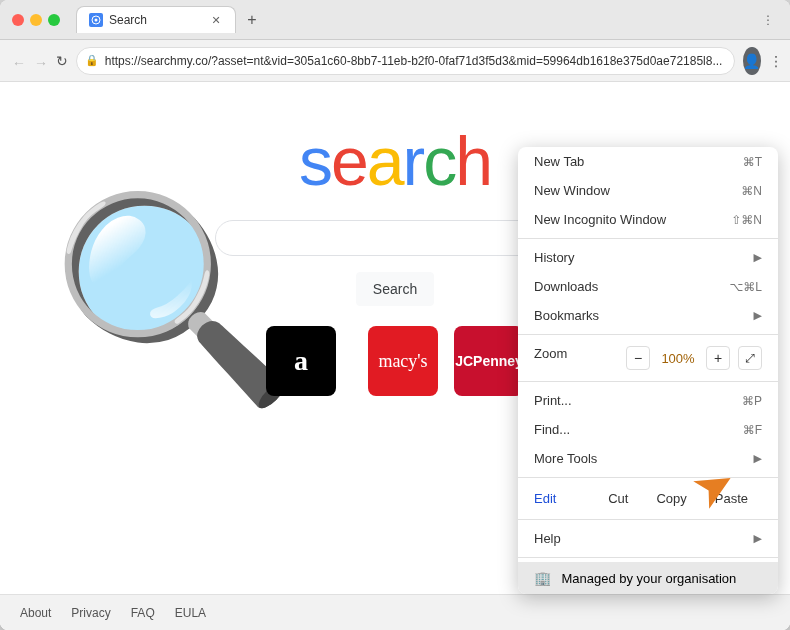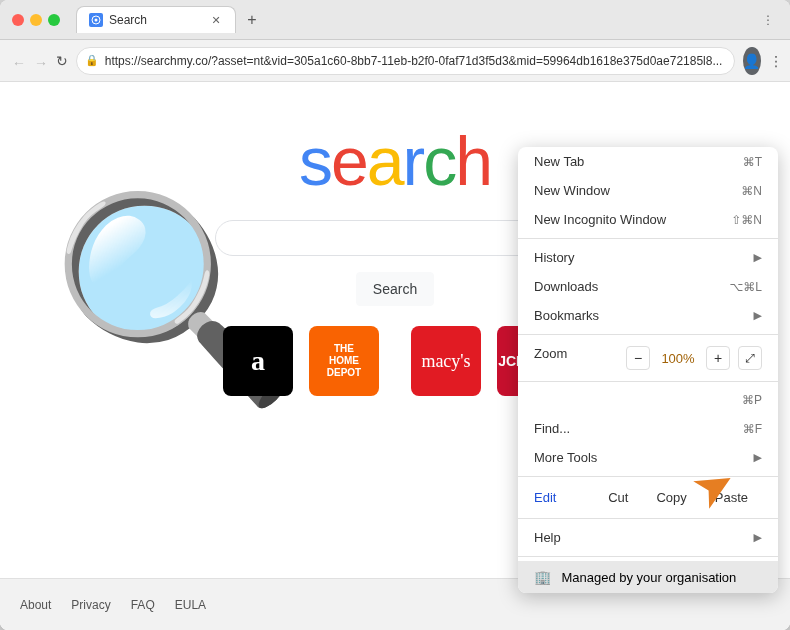--- a/index.html
+++ b/index.html
@@ -54,21 +54,21 @@
 
     
     .shortcuts { display: flex; gap: 16px; margin-top: 20px; }
     .shortcut { width: 70px; height: 70px; border-radius: 8px; overflow: hidden; display: flex; align-items: center; justify-content: center; cursor: pointer; }
     .amazon { background: black; }
     .homedepot { background: #f96302; }
     .macys { background: #e11b23; margin-left: 16px; }
     .jcpenney { background: #c8102e; }
 
     
-    .page-footer { position: absolute; bottom: 0; left: 0; right: 0; height: 52px; background: #f2f2f2; border-top: 1px solid #e0e0e0; display: flex; align-items: center; padding: 0 20px; gap: 20px; }
+    .page-footer { position: absolute; bottom: 0; left: 0; right: 0; height: 36px; background: #f2f2f2; border-top: 1px solid #e0e0e0; display: flex; align-items: center; padding: 0 20px; gap: 20px; }
     .footer-link { font-size: 12px; color: #555; text-decoration: none; cursor: pointer; }
 
     
     .context-menu { position: absolute; top: 65px; right: 12px; width: 260px; background: white; border-radius: 8px; box-shadow: 0 4px 20px rgba(0,0,0,0.25); z-index: 100; overflow: hidden; font-size: 13px; }
     .menu-item { display: flex; align-items: center; padding: 7px 16px; cursor: pointer; color: #333; position: relative; gap: 16px; }
     .menu-item-label { flex: 1; }
     .menu-shortcut { color: #777; font-size: 12px; margin-left: auto; }
     .menu-arrow { color: #777; font-size: 11px; margin-left: 8px; }
     .menu-divider { height: 1px; background: #e0e0e0; margin: 4px 0; }
     .menu-section { display: flex; align-items: flex-start; padding: 7px 16px; }
@@ -161,23 +161,20 @@
       <div class="search-input-container">
         <input class="search-input-field" type="text" style="">
       </div>
 
       <button class="search-button">Search</button>
 
       <div class="shortcuts">
         <div class="shortcut amazon">
           <span class="amazon-logo">a</span>
         </div>
-        <div class="shortcut homedepot">
-          <div class="home-depot-logo">THE<br>HOME<br>DEPOT</div>
-        </div>
         <div class="shortcut macys">
           <span class="macys-logo">macy's</span>
         </div>
         <div class="shortcut jcpenney">
           <span class="jcpenney-logo">JCPenney</span>
         </div>
       </div>
     </div>
 
     <div class="page-footer">
@@ -226,20 +223,21 @@
         <div class="zoom-controls">
           <div class="zoom-btn">−</div>
           <span class="zoom-value">100%</span>
           <div class="zoom-btn">+</div>
           <div class="zoom-expand">⤢</div>
         </div>
       </div>
       <div class="menu-divider"></div>
 
       <div class="menu-item">
+        <span class="menu-item-label">Print...</span>
         <span class="menu-shortcut">⌘P</span>
       </div>
 
 
       <div class="menu-item">
         <span class="menu-item-label">Find...</span>
         <span class="menu-shortcut">⌘F</span>
       </div>
 
       <div class="menu-item">

